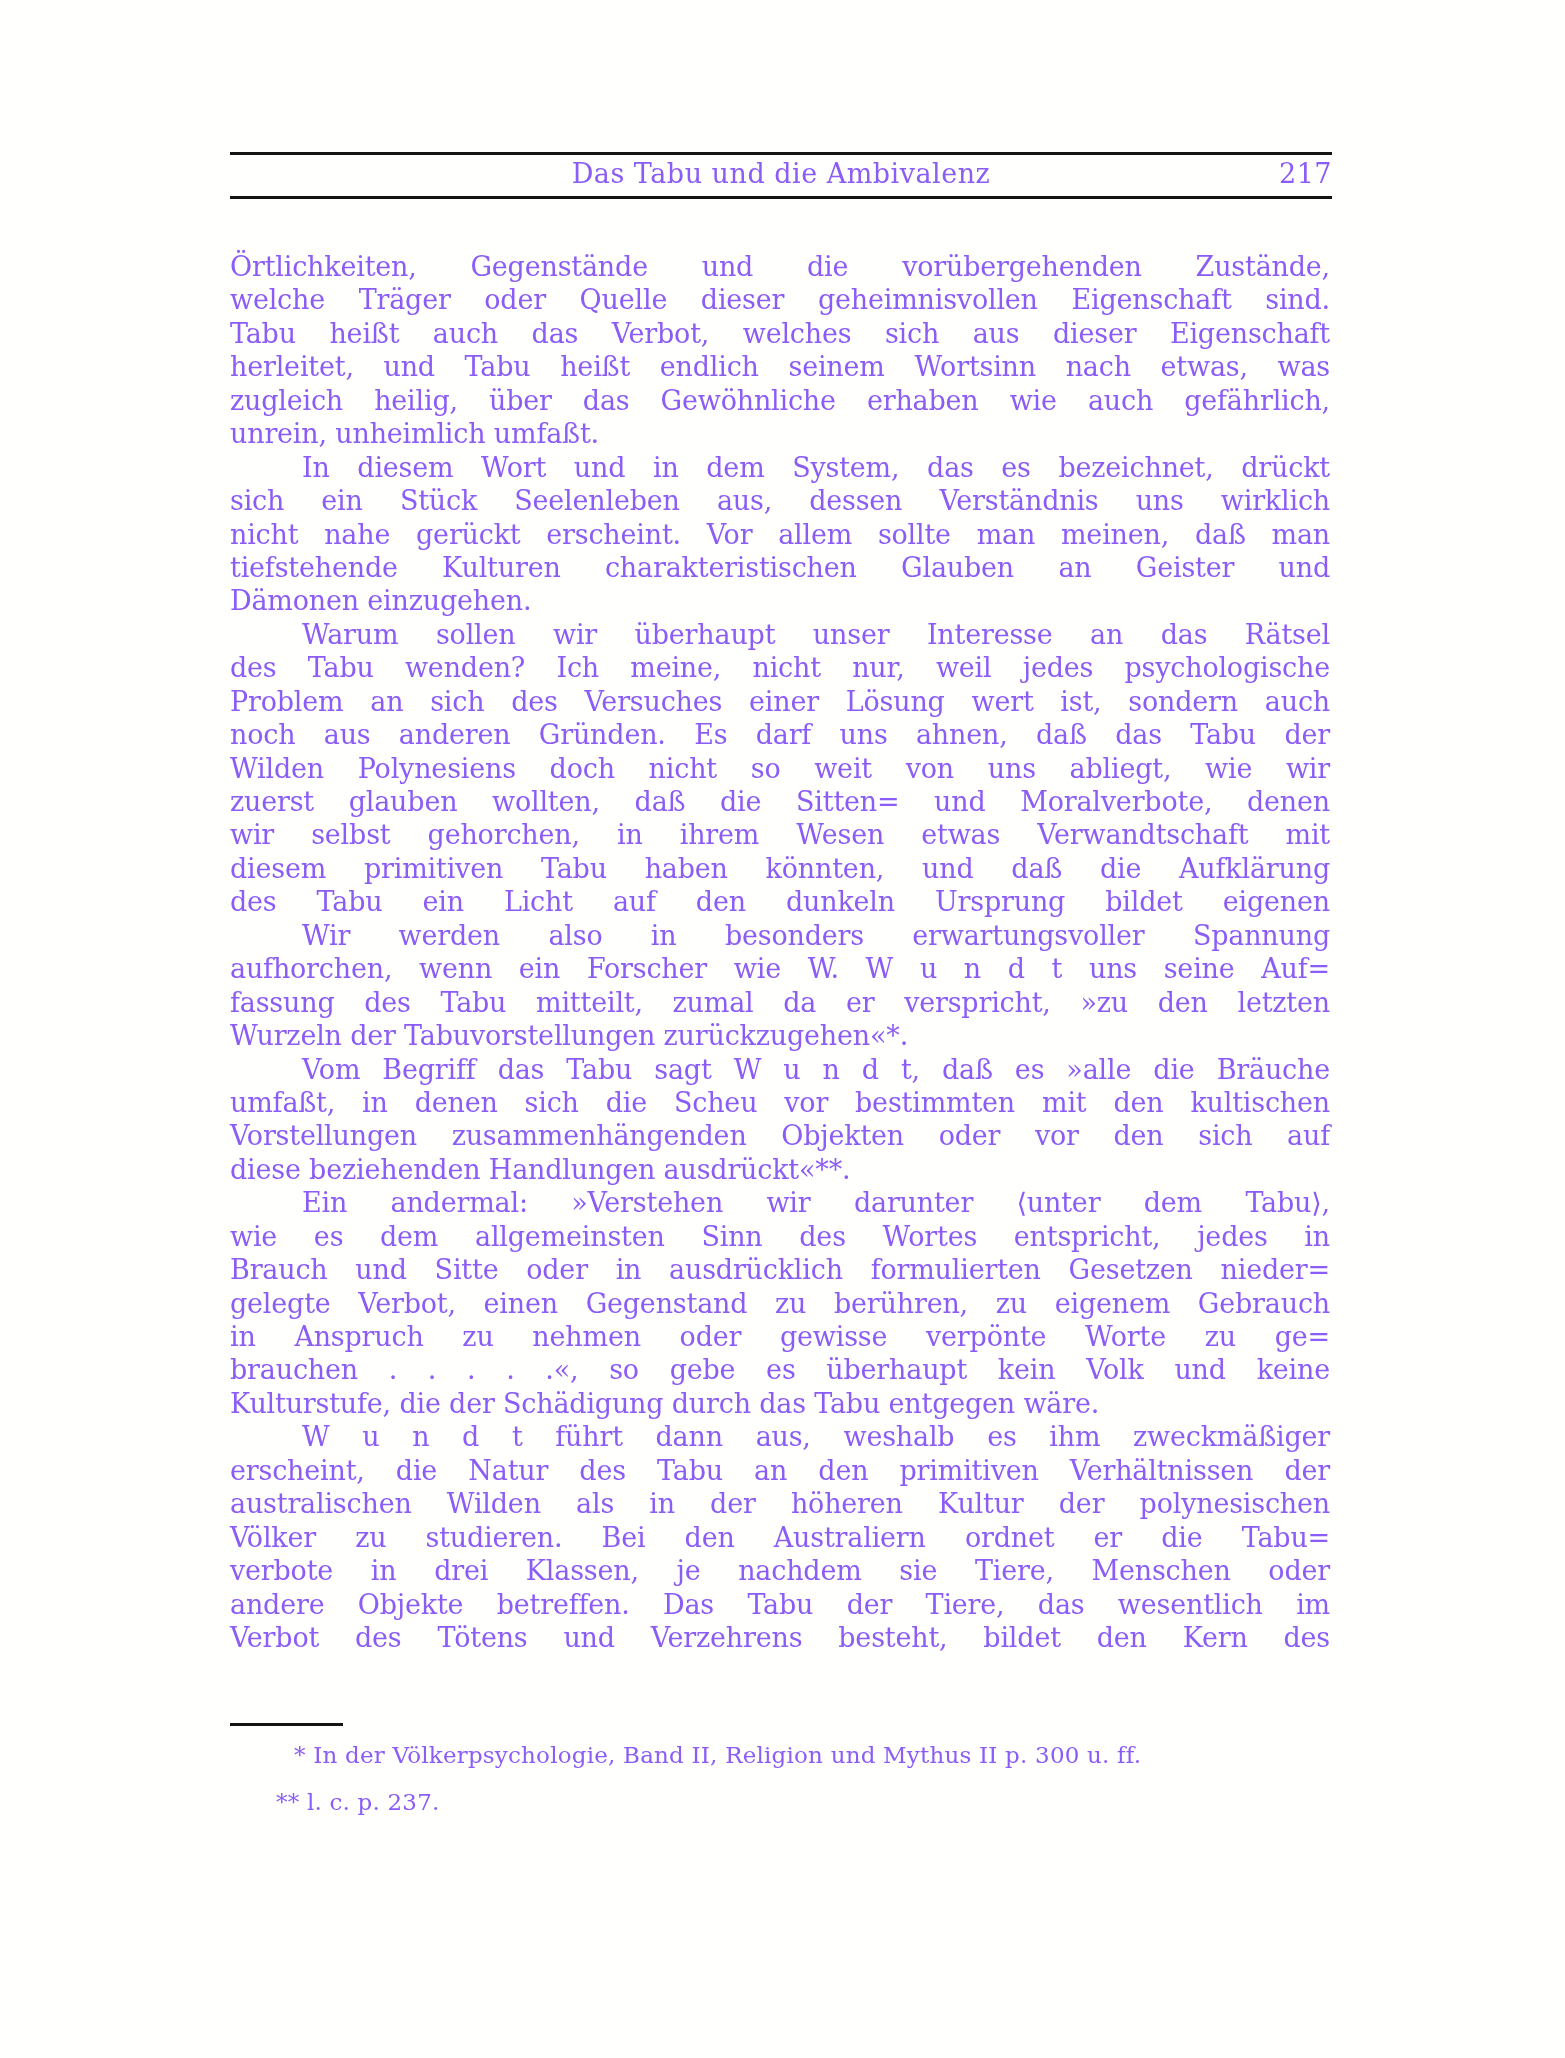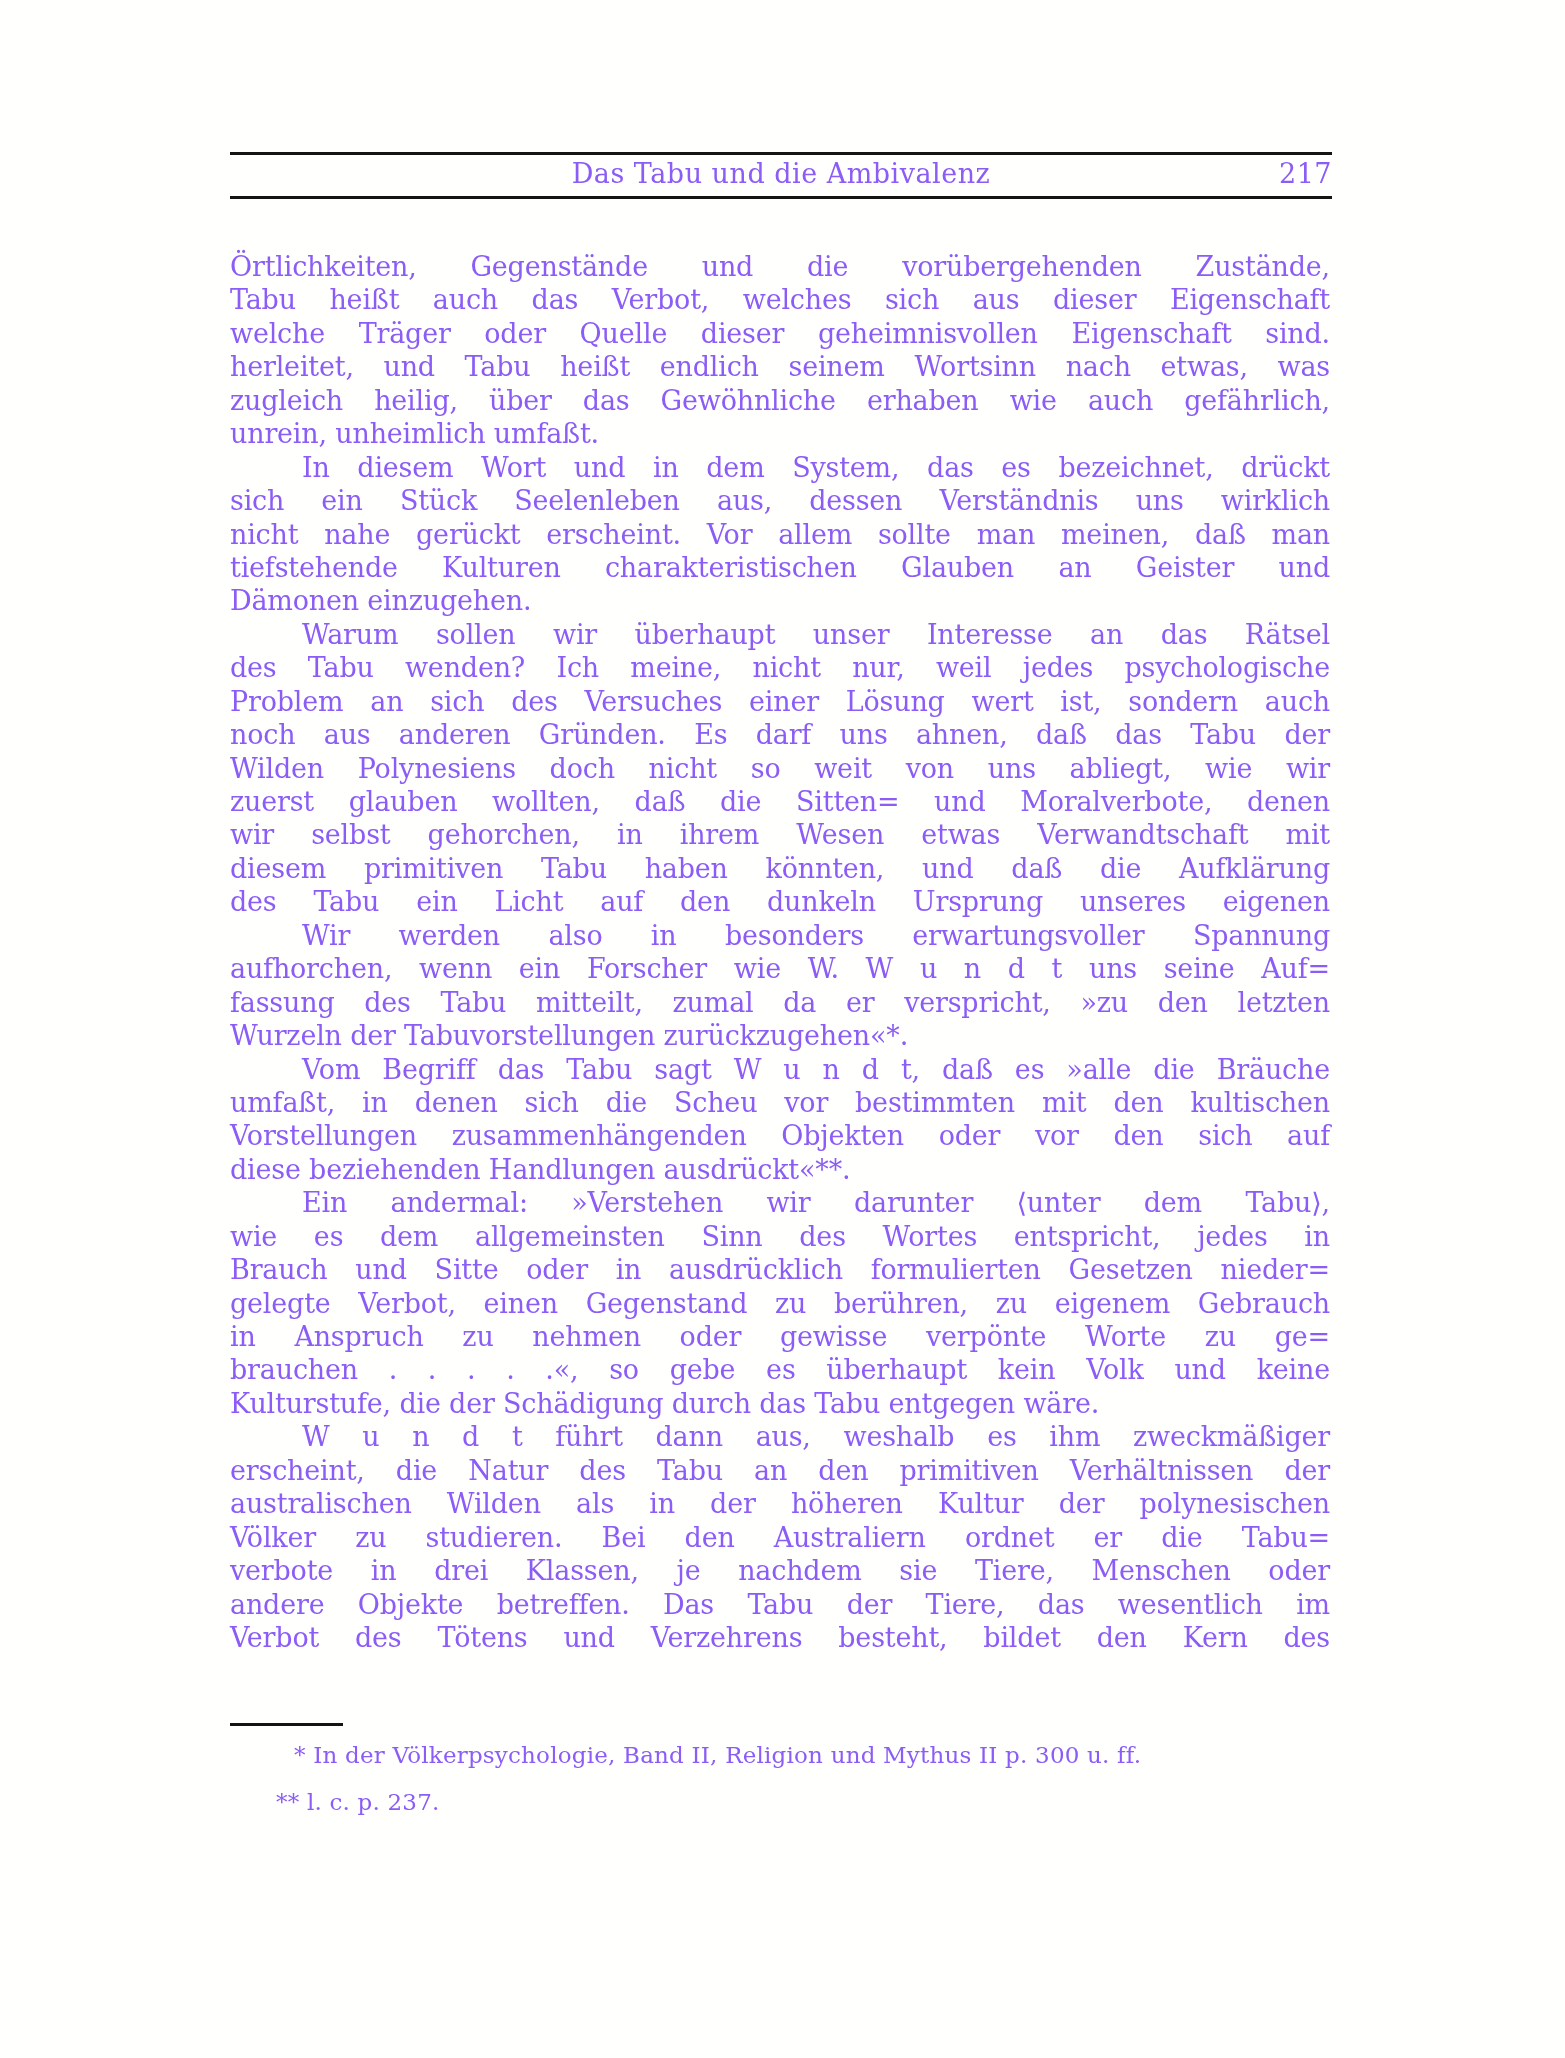--- a/index.html
+++ b/index.html
@@ -73,39 +73,39 @@
 
   <div class="header-text">
     <span class="header-title">Das Tabu und die Ambivalenz</span>
     <span class="header-page-number">217</span>
   </div>
 
   <div class="rule rule-bottom"></div>
 
   <div class="body-lines">
       <div class="line just">Örtlichkeiten, Gegenstände und die vorübergehenden Zustände,</div>
+      <div class="line just">welche Träger oder Quelle dieser geheimnisvollen Eigenschaft sind.</div>
       <div class="line just">Tabu heißt auch das Verbot, welches sich aus dieser Eigenschaft</div>
-      <div class="line just">welche Träger oder Quelle dieser geheimnisvollen Eigenschaft sind.</div>
       <div class="line just">herleitet, und Tabu heißt endlich seinem Wortsinn nach etwas, was</div>
       <div class="line just">zugleich heilig, über das Gewöhnliche erhaben wie auch gefährlich,</div>
       <div class="line">unrein, unheimlich umfaßt.</div>
       <div class="line indent just">In diesem Wort und in dem System, das es bezeichnet, drückt</div>
       <div class="line just">sich ein Stück Seelenleben aus, dessen Verständnis uns wirklich</div>
       <div class="line just">nicht nahe gerückt erscheint. Vor allem sollte man meinen, daß man</div>
       <div class="line just">tiefstehende Kulturen charakteristischen Glauben an Geister und</div>
       <div class="line">Dämonen einzugehen.</div>
       <div class="line indent just">Warum sollen wir überhaupt unser Interesse an das Rätsel</div>
       <div class="line just">des Tabu wenden? Ich meine, nicht nur, weil jedes psychologische</div>
       <div class="line just">Problem an sich des Versuches einer Lösung wert ist, sondern auch</div>
       <div class="line just">noch aus anderen Gründen. Es darf uns ahnen, daß das Tabu der</div>
       <div class="line just">Wilden Polynesiens doch nicht so weit von uns abliegt, wie wir</div>
       <div class="line just">zuerst glauben wollten, daß die Sitten= und Moralverbote, denen</div>
       <div class="line just">wir selbst gehorchen, in ihrem Wesen etwas Verwandtschaft mit</div>
       <div class="line just">diesem primitiven Tabu haben könnten, und daß die Aufklärung</div>
-      <div class="line just">des Tabu ein Licht auf den dunkeln Ursprung unseres eigenen</div>
+      <div class="line just">des Tabu ein Licht auf den dunkeln Ursprung bildet eigenen</div>
       <div class="line indent just">Wir werden also in besonders erwartungsvoller Spannung</div>
       <div class="line just">aufhorchen, wenn ein Forscher wie W. W u n d t uns seine Auf=</div>
       <div class="line just">fassung des Tabu mitteilt, zumal da er verspricht, »zu den letzten</div>
       <div class="line">Wurzeln der Tabuvorstellungen zurückzugehen«*.</div>
       <div class="line indent just">Vom Begriff das Tabu sagt W u n d t, daß es »alle die Bräuche</div>
       <div class="line just">umfaßt, in denen sich die Scheu vor bestimmten mit den kultischen</div>
       <div class="line just">Vorstellungen zusammenhängenden Objekten oder vor den sich auf</div>
       <div class="line">diese beziehenden Handlungen ausdrückt«**.</div>
       <div class="line indent just">Ein andermal: »Verstehen wir darunter ⟨unter dem Tabu⟩,</div>
       <div class="line just">wie es dem allgemeinsten Sinn des Wortes entspricht, jedes in</div>

